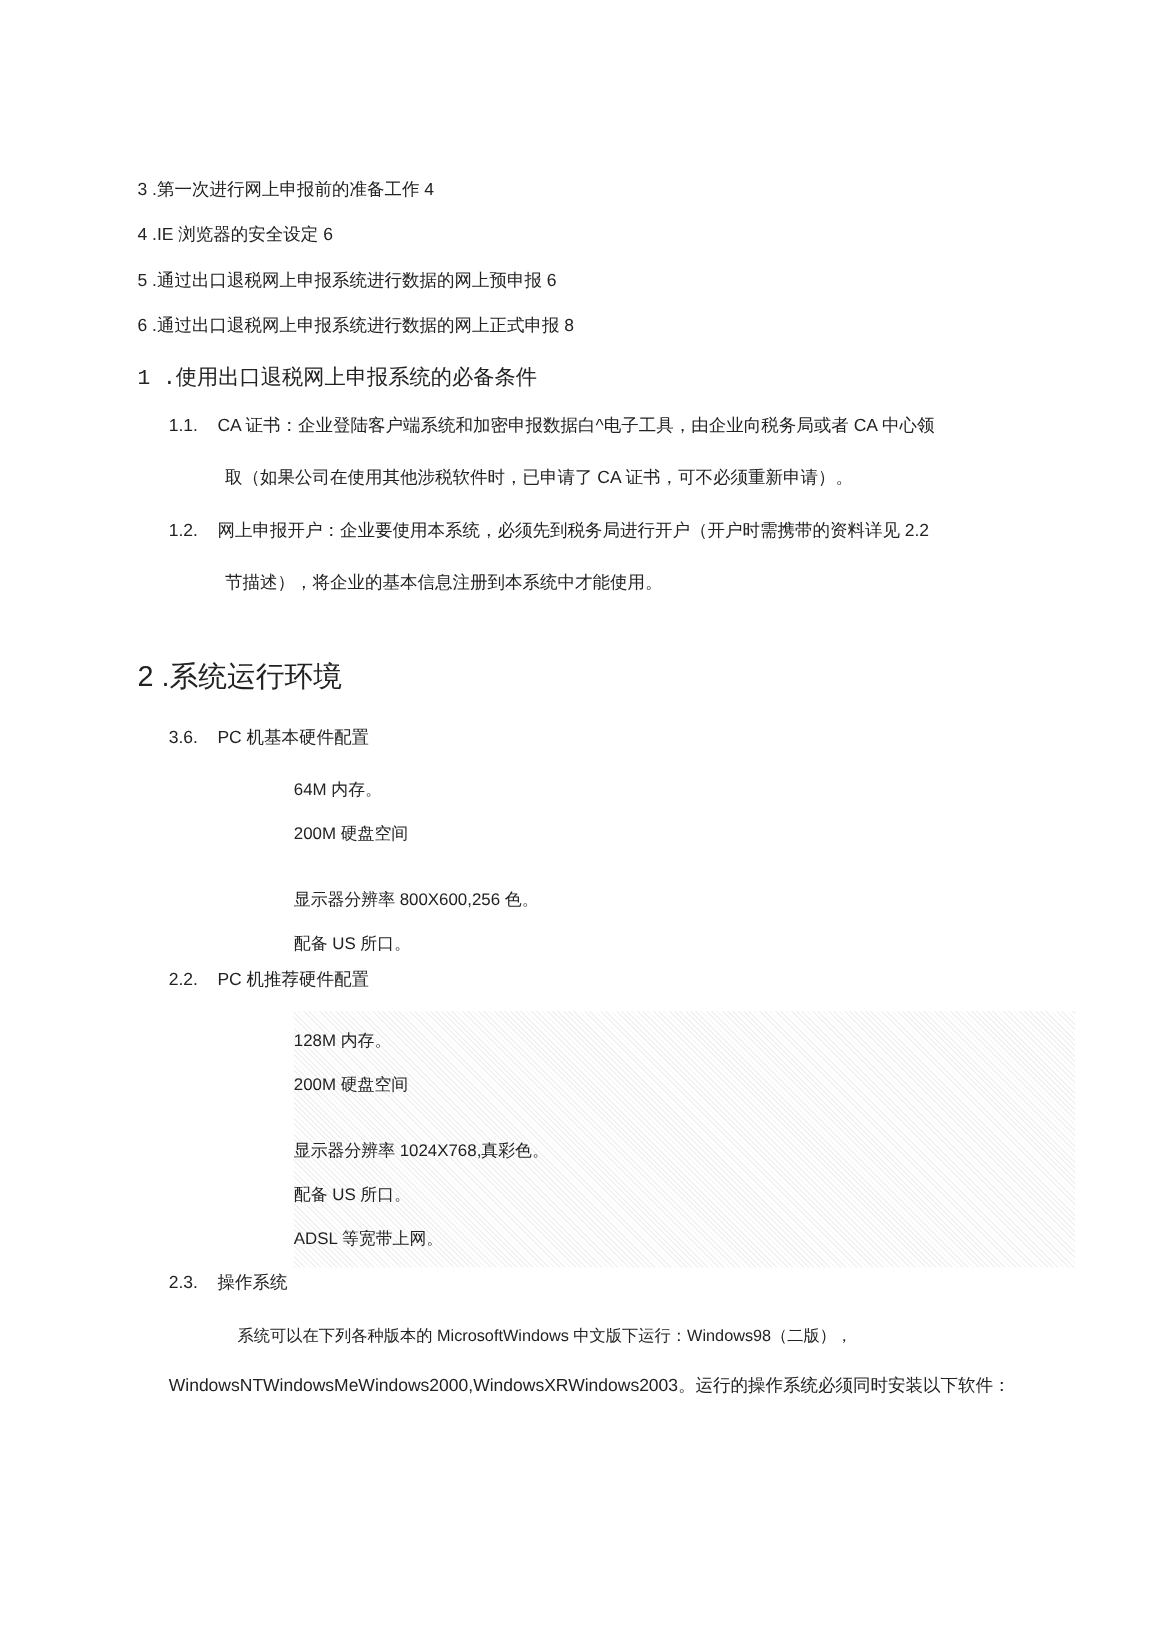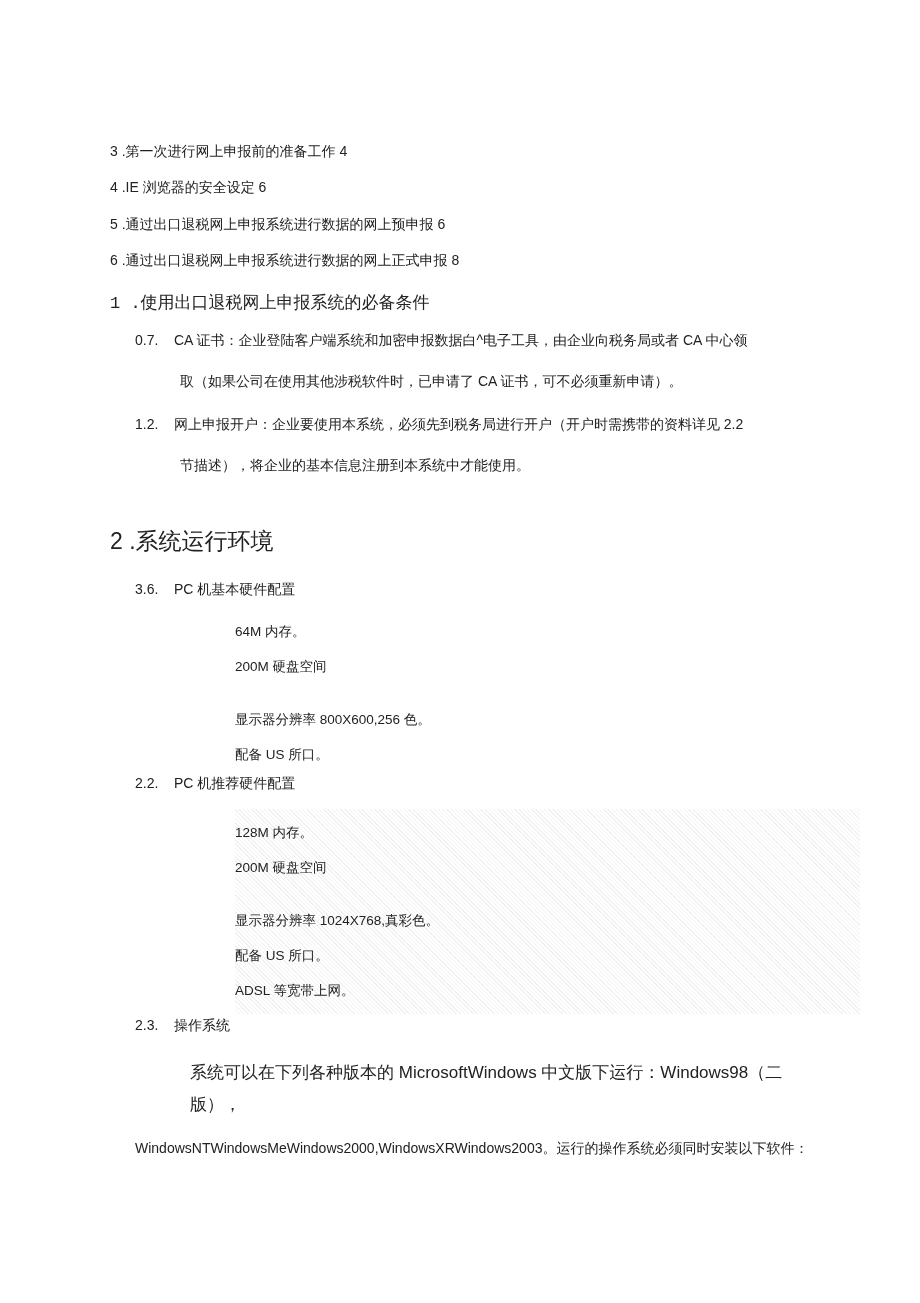--- a/index.html
+++ b/index.html
@@ -58,21 +58,21 @@
     .shaded {
       background-image: repeating-linear-gradient(45deg, #f1f1f4 0, #f1f1f4 1px, #ffffff 1px, #ffffff 3px);
       padding: 6px 0 6px 0;
       margin-left: 125px;
       margin-right: -40px;
     }
     .shaded .spec-item {
       line-height: 2.6;
     }
     .os-text {
-      font-size: 17px;
+      font-size: 13px;
       margin-left: 80px;
       margin-top: 20px;
       line-height: 1.9;
       font-family: Arial, "Microsoft YaHei", sans-serif;
     }
     .os-text2 {
       font-size: 14px;
       margin-left: 25px;
       margin-top: 14px;
       line-height: 1.9;
@@ -84,21 +84,21 @@
 <body>
 
 <div class="toc-item">3 .第一次进行网上申报前的准备工作 4</div>
 <div class="toc-item">4 .IE 浏览器的安全设定 6</div>
 <div class="toc-item">5 .通过出口退税网上申报系统进行数据的网上预申报 6</div>
 <div class="toc-item">6 .通过出口退税网上申报系统进行数据的网上正式申报 8</div>
 
 <div class="h1">1 .使用出口退税网上申报系统的必备条件</div>
 
 <div class="sub">
-  <span>0.7.</span>&nbsp;&nbsp;&nbsp;
+  <span>1.1.</span>&nbsp;&nbsp;&nbsp;
   <span>CA 证书：企业登陆客户端系统和加密申报数据白^电子工具，由企业向税务局或者 CA 中心领</span>
 </div>
 <div class="sub-cont">取（如果公司在使用其他涉税软件时，已申请了 CA 证书，可不必须重新申请）。</div>
 
 <div class="sub">
   <span>1.2.</span>&nbsp;&nbsp;&nbsp;
   <span>网上申报开户：企业要使用本系统，必须先到税务局进行开户（开户时需携带的资料详见 2.2</span>
 </div>
 <div class="sub-cont">节描述），将企业的基本信息注册到本系统中才能使用。</div>
 

